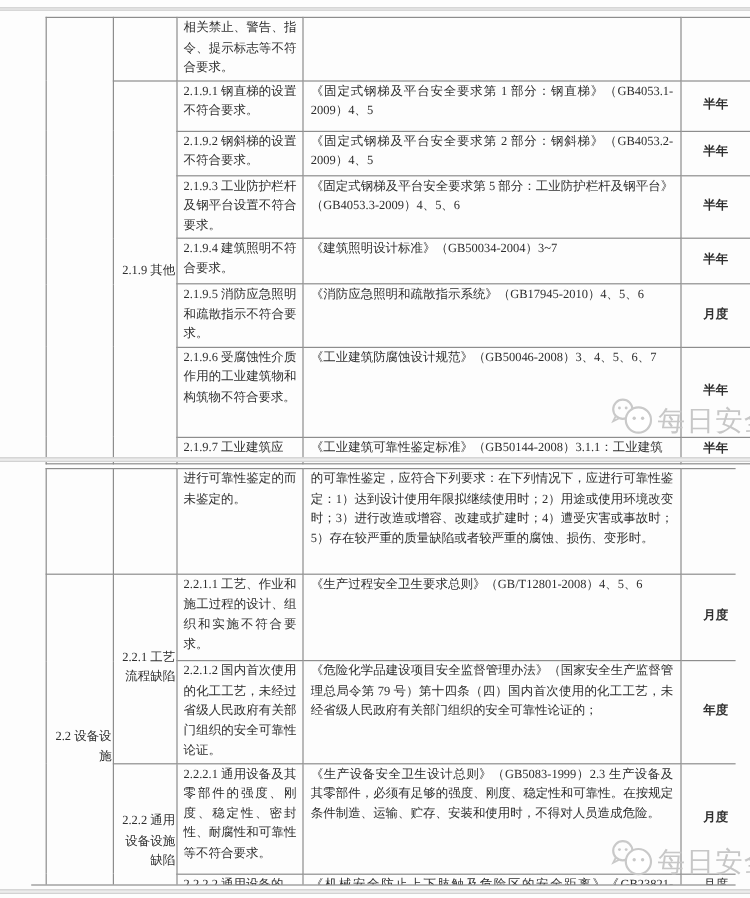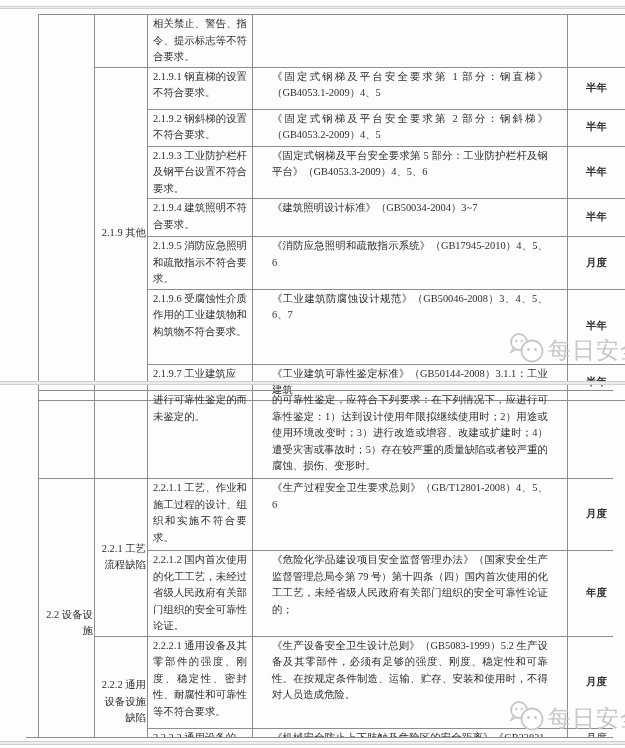--- a/index.html
+++ b/index.html
@@ -26,21 +26,21 @@
     border-collapse: collapse; table-layout: fixed;
     width: 587px; background: transparent; margin-left: 12px;
   }
   .doc-table td {
     border: 1px solid #8d8d8d;
     font-size: 10.4px; line-height: 16.5px;
     padding: 1px 5px; vertical-align: top;
     text-align: justify; overflow: hidden;
   }
   td.c-item  { }
-  td.c-basis { padding: 1px 19px; }
+  td.c-basis { padding: 1px 6px; }
   td.c-group {
     vertical-align: middle; text-align: right;
     padding: 1px 1px 1px 3px;
   }
   td.c-freq  {
     vertical-align: middle; text-align: center; padding: 1px 2px; font-weight: bold;
   }
   td.c-freq-top { vertical-align: top; text-align: center; padding: 1px 2px; }
   td.c-empty { }
 
@@ -152,21 +152,21 @@
       <td class="c-freq">月度</td>
     </tr>
     <tr style="height:85px">
       <td class="c-item">2.2.1.2 国内首次使用的化工工艺，未经过省级人民政府有关部门组织的安全可靠性论证。</td>
       <td class="c-basis">《危险化学品建设项目安全监督管理办法》（国家安全生产监督管理总局令第 79 号）第十四条（四）国内首次使用的化工工艺，未经省级人民政府有关部门组织的安全可靠性论证的；</td>
       <td class="c-freq">年度</td>
     </tr>
     <tr style="height:92px">
       <td class="c-group" rowspan="2">2.2.2 通用设备设施缺陷</td>
       <td class="c-item">2.2.2.1 通用设备及其零部件的强度、刚度、稳定性、密封性、耐腐性和可靠性等不符合要求。</td>
-      <td class="c-basis">《生产设备安全卫生设计总则》（GB5083-1999）5.2 生产设备及其零部件，必须有足够的强度、刚度、稳定性和可靠性。在按规定条件制造、运输、贮存、安装和使用时，不得对人员造成危险。</td>
+      <td class="c-basis">《生产设备安全卫生设计总则》（GB5083-1999）2.3 生产设备及其零部件，必须有足够的强度、刚度、稳定性和可靠性。在按规定条件制造、运输、贮存、安装和使用时，不得对人员造成危险。</td>
       <td class="c-freq">月度</td>
     </tr>
     <tr style="height:40px">
       <td class="c-item">2.2.2.2 通用设备的</td>
       <td class="c-basis">《机械安全防止上下肢触及危险区的安全距离》《GB23821-2009》</td>
       <td class="c-freq-top">月度</td>
     </tr>
   </tbody>
     </table>
 </div>

